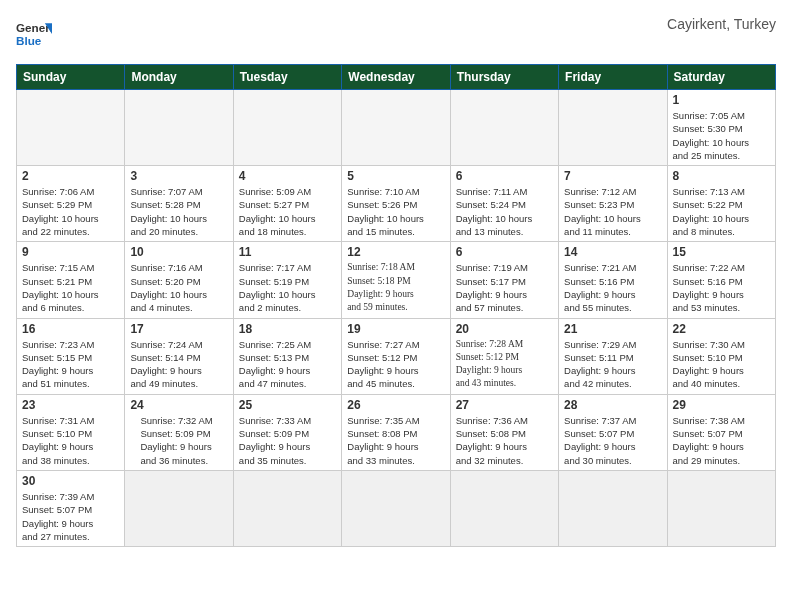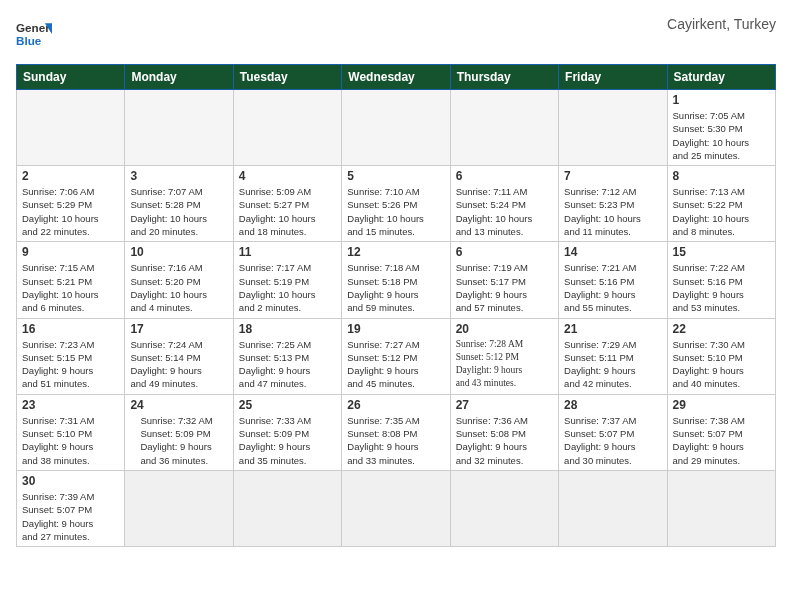--- a/index.html
+++ b/index.html
@@ -191,21 +191,21 @@
         </td>
         <td>
           <span class="day-num">11</span>
           <div class="day-info" style="white-space: pre-line;">Sunrise: 7:17 AM
 Sunset: 5:19 PM
 Daylight: 10 hours
 and 2 minutes.</div>
         </td>
         <td>
           <span class="day-num">12</span>
-          <div class="day-info" style="white-space: pre-line;">Sunrise: 7:18 AM
+          <div class="day-info" style="white-space: pre-line; font-family: Liberation Serif, serif;">Sunrise: 7:18 AM
 Sunset: 5:18 PM
 Daylight: 9 hours
 and 59 minutes.</div>
         </td>
         <td>
           <span class="day-num">6</span>
           <div class="day-info" style="white-space: pre-line;">Sunrise: 7:19 AM
 Sunset: 5:17 PM
 Daylight: 9 hours
 and 57 minutes.</div>

